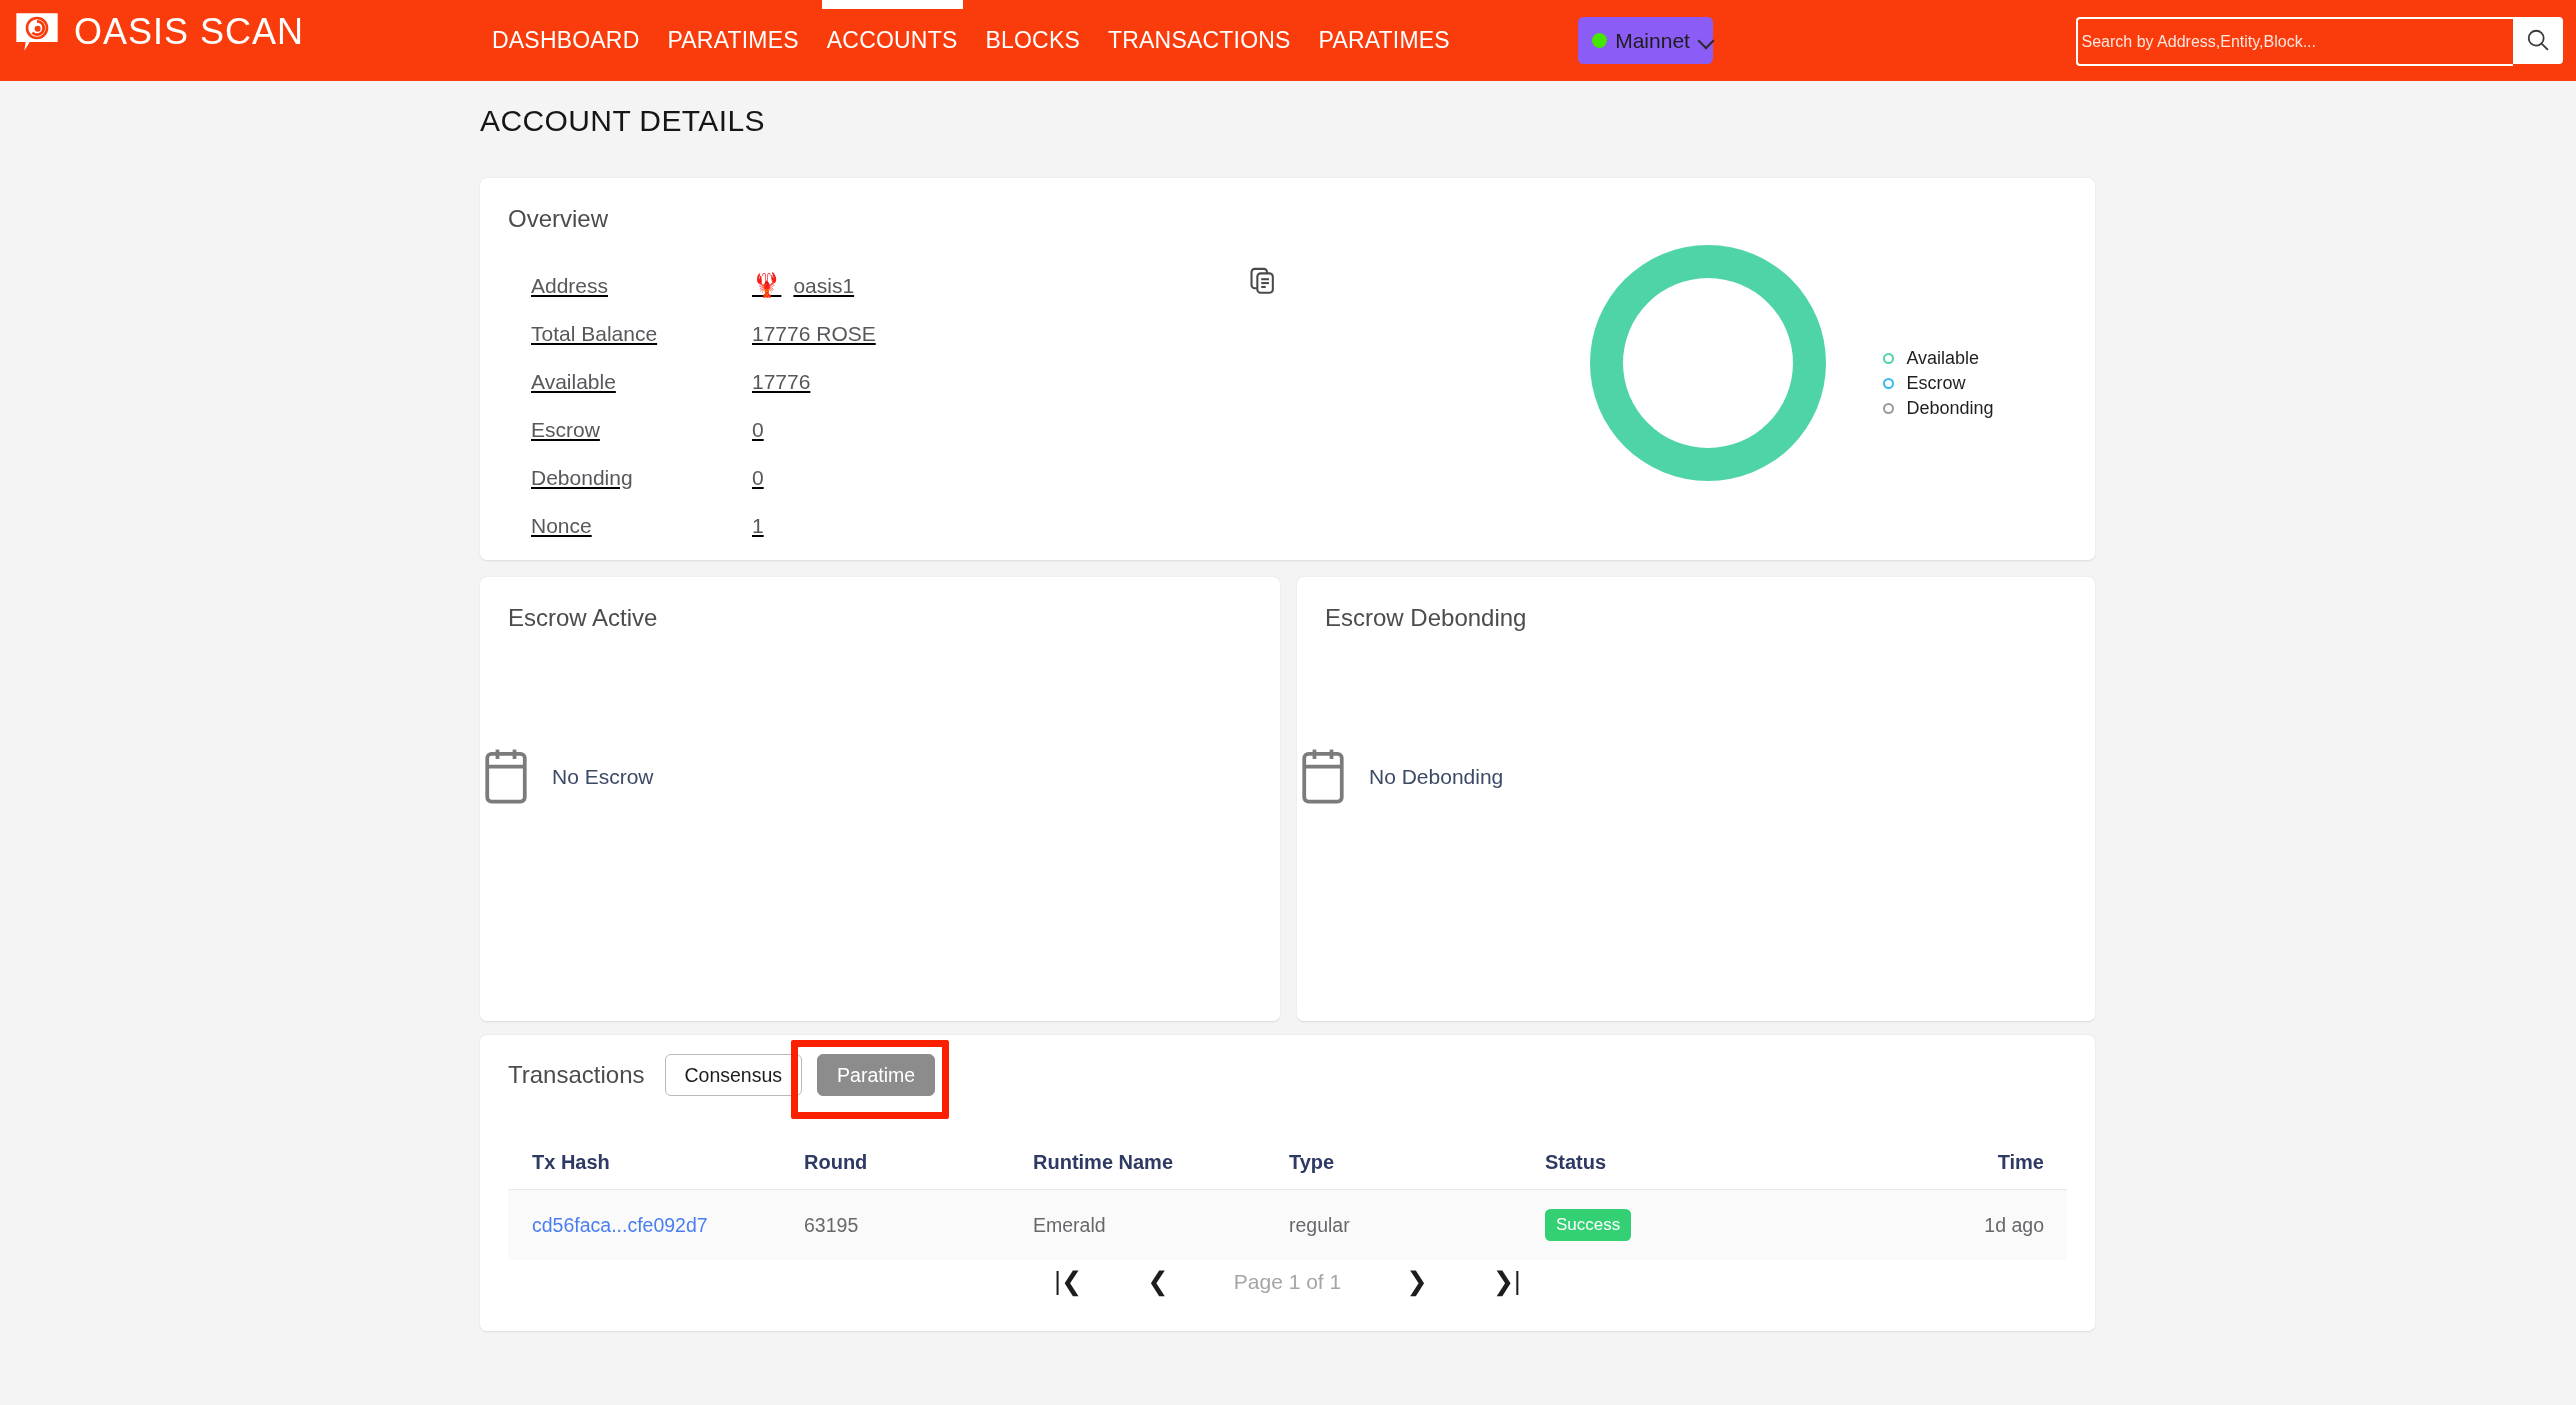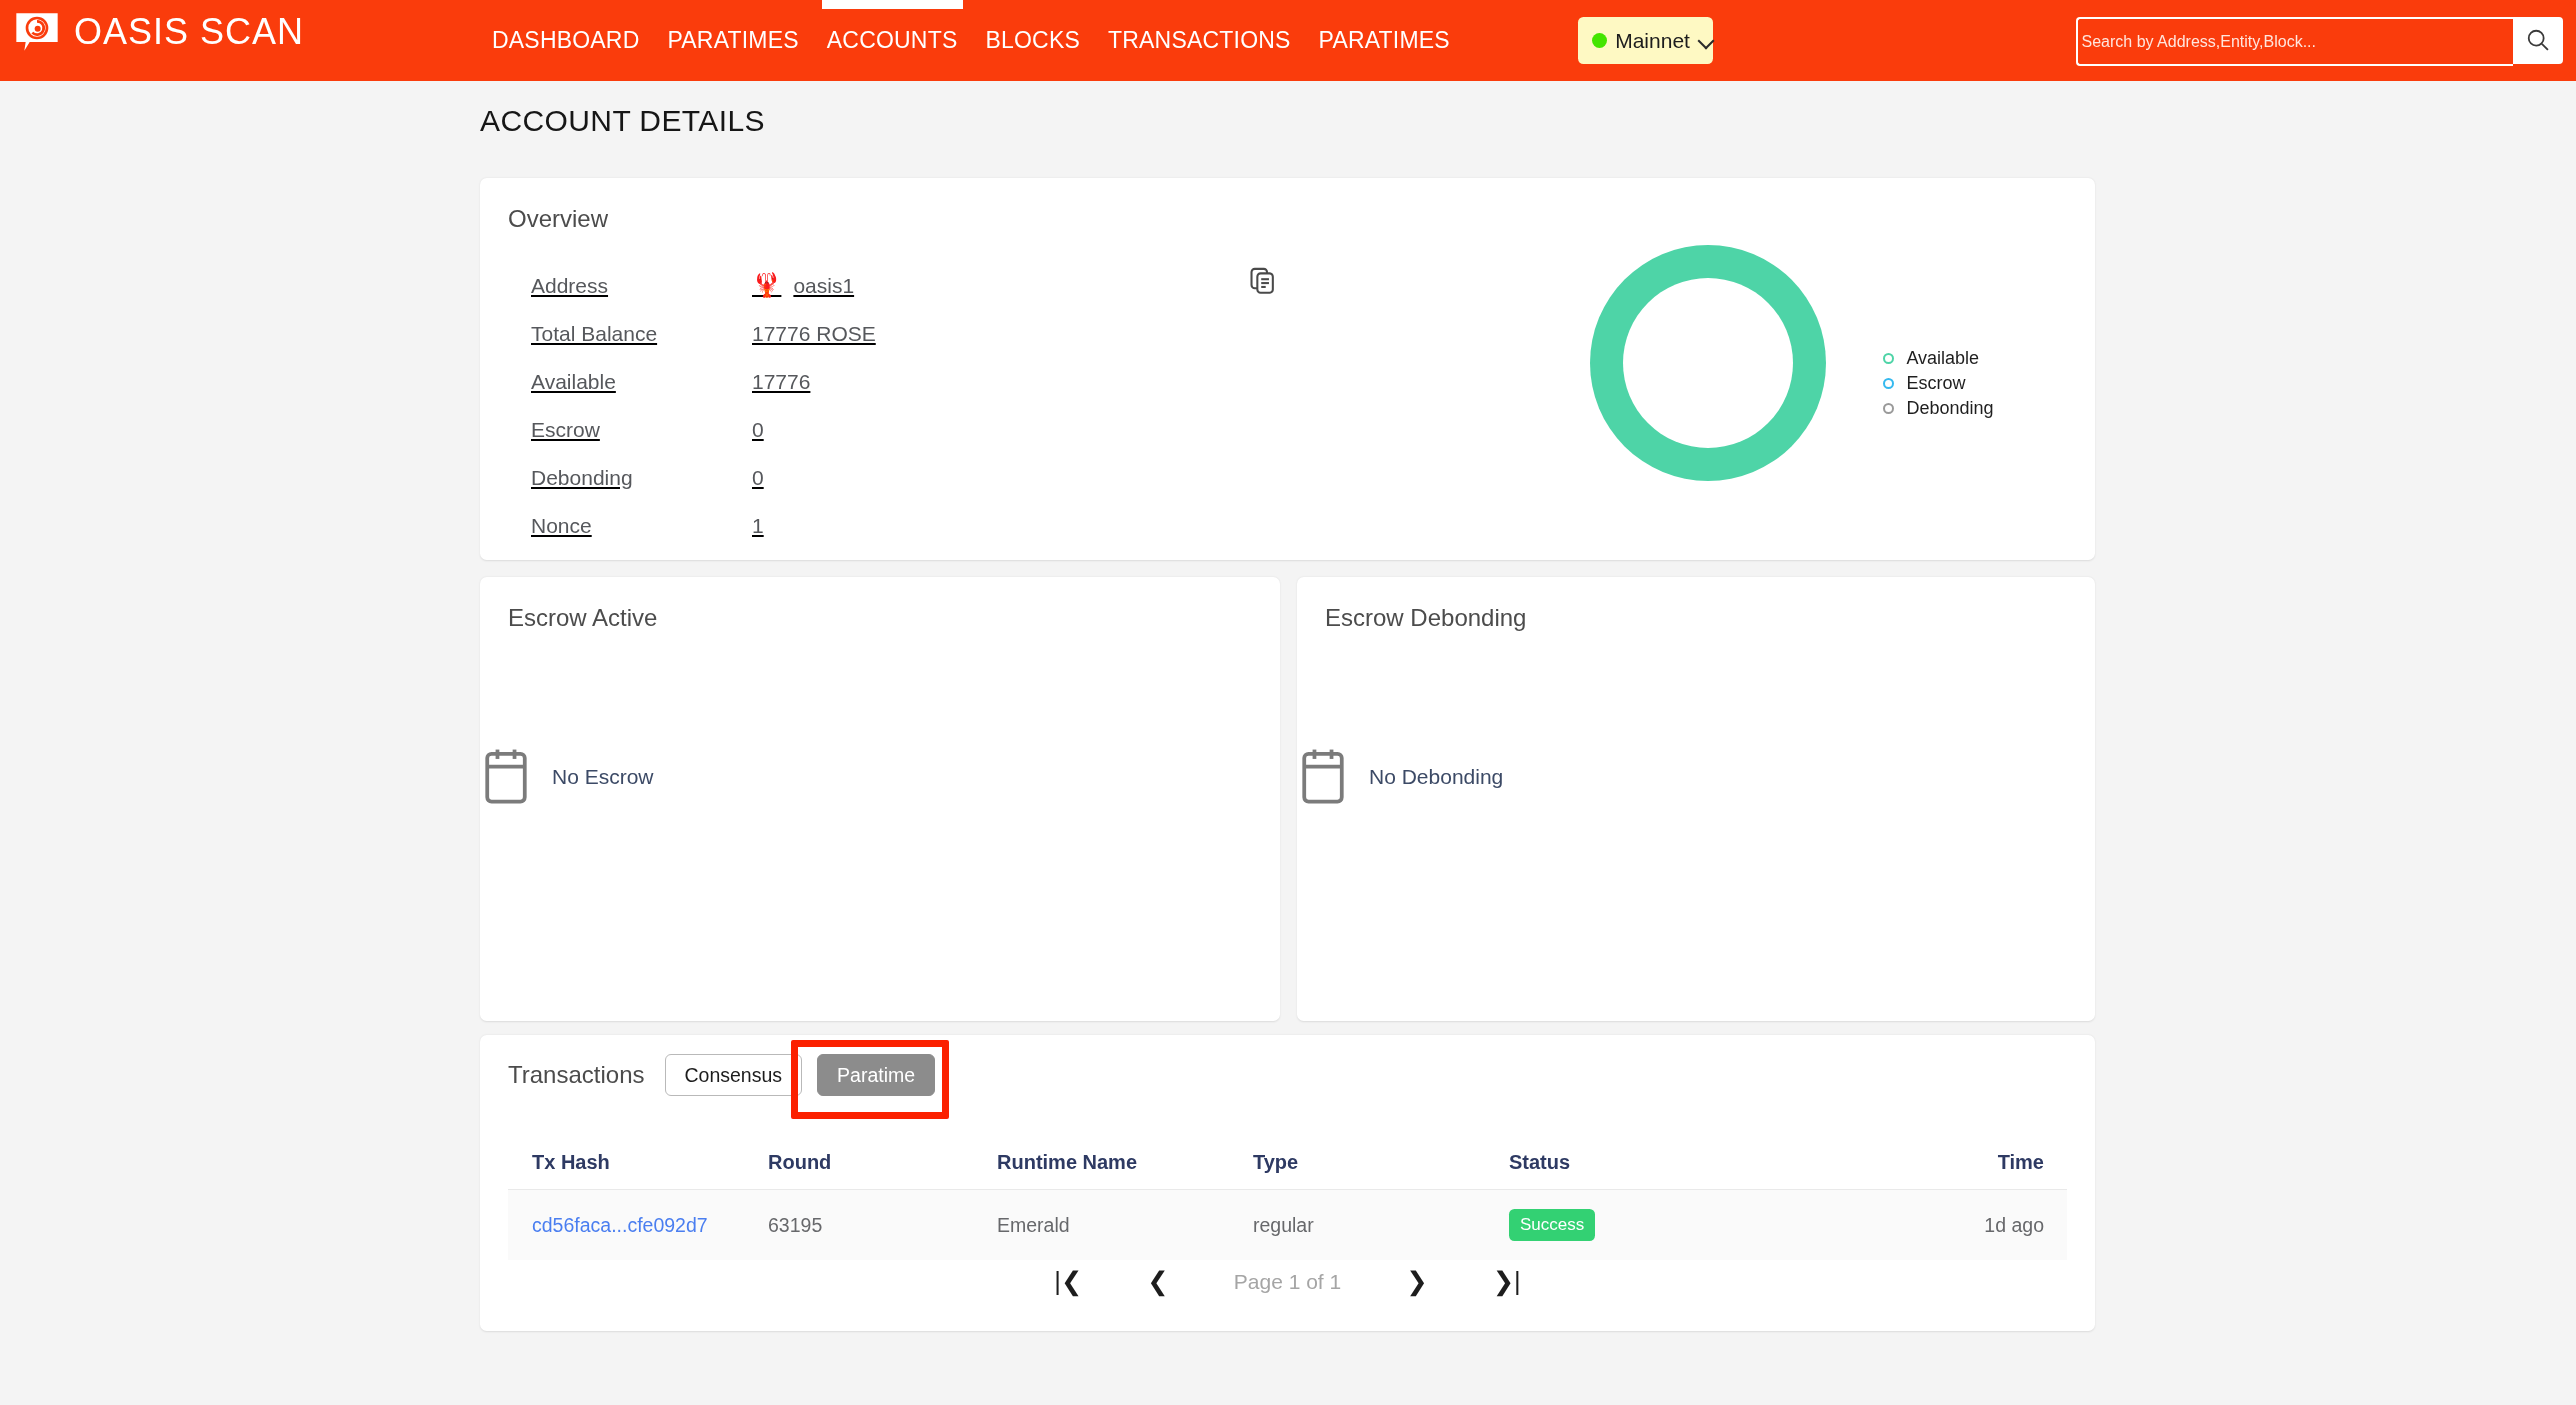--- a/index.html
+++ b/index.html
@@ -67,21 +67,21 @@
     left: 8.7px; right: 8.7px;
     top: 0;
     height: 8.7px;
     background: #ffffff;
   }
 
   .network-select {
     position: absolute;
     right: 863px; top: 17px;
     width: 135px; height: 47px;
-    background: #fef9c3;
+    background: #8b5cf6;
     border-radius: 5.4px;
     display: flex;
     align-items: center;
     padding: 0 13.5px;
     gap: 8.7px;
     cursor: pointer;
   }
   .net-dot { width: 15px; height: 15px; border-radius: 50%; background: #44e500; flex: none; }
   .net-label { font-size: 21px; color: #1d1d1d; flex: 1; }
   .net-caret { width: 15px; height: 15px; position: relative; flex: none; }
@@ -233,21 +233,21 @@
     border: 7.4px solid #fb2100;
     border-radius: 2px;
     pointer-events: none;
   }
 
   .tx-table { position: absolute; left: 28px; top: 100px; width: 1559px; }
   .tx-row { display: flex; align-items: center; }
   .tx-header-row { height: 54px; font-size: 20px; font-weight: bold; color: #2e3a63; }
   .tx-body-row { height: 71px; background: #fafafa; border-top: 1.3px solid #e9e9e9; font-size: 19.5px; color: #67686b; }
   .c-hash { width: 260px; padding-left: 24px; }
-  .c-round { width: 229px; }
+  .c-round { width: 229px; margin-left: 36px; }
   .c-runtime { width: 256px; }
   .c-type { width: 256px; }
   .c-status { flex: 1; }
   .c-time { width: 202px; text-align: right; padding-right: 23px; }
   .tx-link { color: #4a7ef0; cursor: pointer; }
   .badge-success {
     display: inline-flex;
     align-items: center;
     justify-content: center;
     height: 32px;

